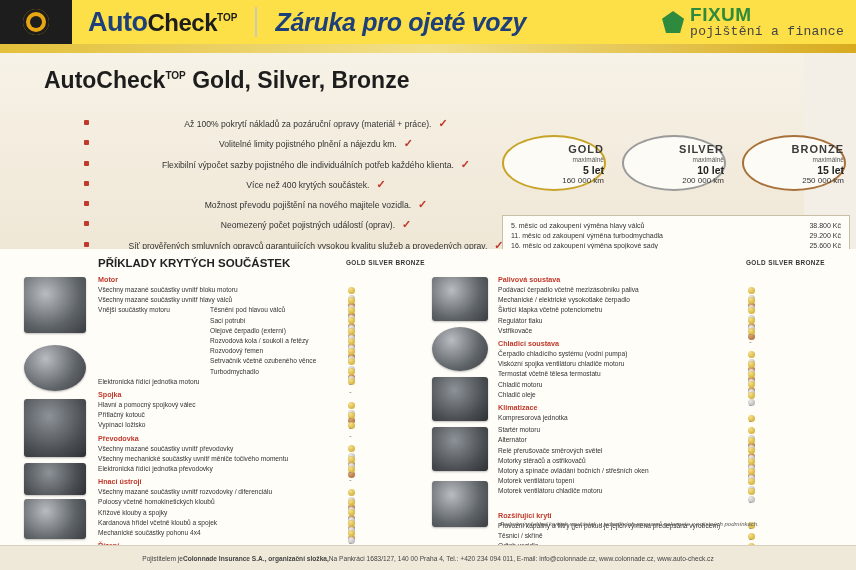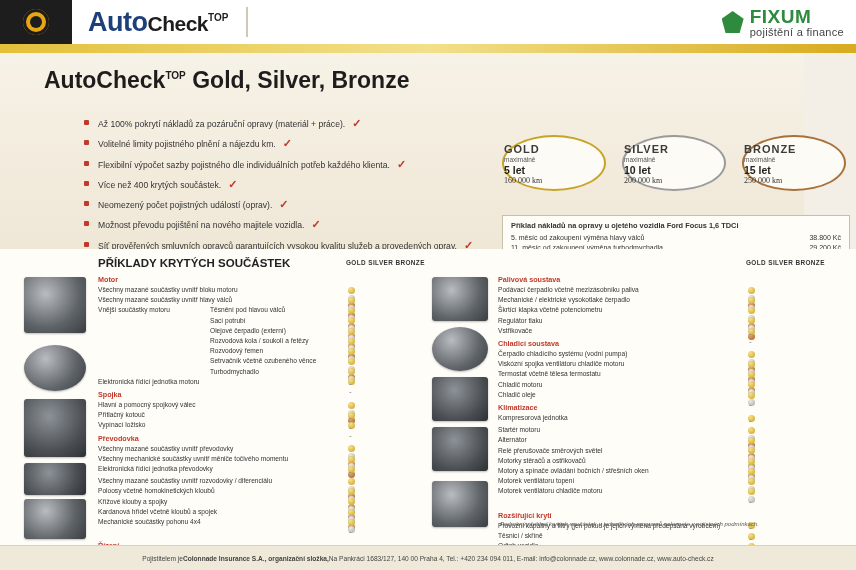--- a/index.html
+++ b/index.html
@@ -7,98 +7,98 @@
     width:856px;height:570px;
     font-family:"Liberation Sans",sans-serif;
     background:#f3efe6;
     color:#2b2b2b;
     overflow:hidden;
     position:relative;
   }
   
   .topbar{
     position:absolute;left:0;top:0;width:856px;height:44px;
-    background:#ffffff;
+    background:#fde047;
     border-bottom:3px solid #c9a227;
     display:flex;align-items:center;
   }
   .logo-badge{
     width:72px;height:44px;background:#1d1d1d;
     display:flex;align-items:center;justify-content:center;
   }
   .logo-badge .gear{
     width:26px;height:26px;border-radius:50%;
     background:#e8a712;position:relative;
     box-shadow:0 0 0 3px #1d1d1d inset;
   }
   .logo-badge .gear:after{
     content:"";position:absolute;left:7px;top:7px;width:12px;height:12px;
     border-radius:50%;background:#1d1d1d;
   }
   .brandwrap{padding-left:16px;display:flex;align-items:baseline;}
   .brand-auto{font-size:27px;font-weight:bold;color:#1d3f7a;letter-spacing:-.5px;}
-  .brand-check{font-size:21px;font-weight:bold;color:#1d1d1d;letter-spacing:-.5px;text-align:center;}
+  .brand-check{font-size:24px;font-weight:bold;color:#1d1d1d;letter-spacing:-.5px;text-align:center;}
   .brand-top{font-size:10px;font-weight:bold;color:#1d1d1d;position:relative;top:-10px;}
   .divider-v{
     width:2px;height:30px;background:#cfc9ba;margin:0 18px;
   }
   .headline{
     font-size:25px;font-weight:bold;font-style:italic;color:#1d3f7a;
     letter-spacing:-.3px;
   }
   .fixum{
     margin-left:auto;margin-right:12px;text-align:left;
     display:flex;align-items:center;
   }
   .fixum .fx-mark{
     width:22px;height:22px;background:#2e8b3d;margin-right:6px;
     clip-path:polygon(50% 0,100% 35%,82% 100%,18% 100%,0 35%);
   }
   .fixum .fx-txt1{font-size:19px;font-weight:bold;color:#2e8b3d;letter-spacing:.5px;line-height:1;}
-  .fixum .fx-txt2{font-size:11px;color:#444;letter-spacing:.3px;}
+  .fixum .fx-txt2{font-size:13px;color:#444;letter-spacing:.3px;font-family:Liberation Mono, monospace;}
 
   
   .goldstrip{position:absolute;top:44px;left:0;width:856px;height:9px;
     background:linear-gradient(90deg,#e3c03a,#f2e08a,#d8ab1f);}
 
   
   .upper{
     position:absolute;top:53px;left:0;width:804px;height:196px;
     background:linear-gradient(180deg,#f7f2e7 0%,#efe7d6 100%);
   }
   .title{
     position:absolute;left:44px;top:14px;
     font-size:23px;font-weight:bold;color:#1d1d1d;
   }
   .title .sup{font-size:10px;vertical-align:super;}
   .bullets{
     position:absolute;left:44px;top:48px;width:450px;
   }
   .bullets li{
     list-style:none;position:relative;
-    font-size:8.6px;color:#333;margin-bottom:7.3px;padding-left:14px;
+    font-size:8.6px;color:#333;margin-bottom:7.3px;padding-left:14px;text-align:center;
   }
   .bullets li:before{
     content:"";position:absolute;left:0;top:3px;width:5px;height:5px;
     background:#c0392b;border-radius:1px;
   }
   .bullets li .chk{
     color:#c0392b;font-weight:bold;margin-left:7px;font-size:11px;
   }
 
   
   .oval{
     position:absolute;width:104px;height:56px;border-radius:50%;
     background:#fdfbf5;border:2px solid #b9a86a;
-    text-align:left;padding-top:6px;box-sizing:border-box;
+    text-align:right;padding-top:6px;box-sizing:border-box;
   }
   .oval .ol-name{font-size:11px;font-weight:bold;letter-spacing:1px;color:#3b3b3b;}
   .oval .ol-sub{font-size:6.5px;color:#555;margin-top:1px;}
   .oval .ol-y{font-size:10.5px;font-weight:bold;color:#222;margin-top:1px;}
-  .oval .ol-km{font-size:8px;color:#333;font-family:Liberation Serif, serif;}
+  .oval .ol-km{font-size:8px;color:#333;}
   #oval-gold{left:502px;top:82px;border-color:#c7a327;}
   #oval-silver{left:622px;top:82px;border-color:#9a9a9a;}
   #oval-bronze{left:742px;top:82px;border-color:#a9713a;}
 
   
   .examplebox{
     position:absolute;left:502px;top:162px;width:348px;
     border:1px solid #c9bfa4;background:#fffdf7;
     padding:5px 8px;box-sizing:border-box;
   }
@@ -167,42 +167,43 @@
 <div class="topbar">
   <div class="logo-badge">
     <div class="gear"></div>
   </div>
   <div class="brandwrap">
     <span class="brand-auto">Auto</span>
     <span class="brand-check">Check</span>
     <span class="brand-top">TOP</span>
   </div>
   <div class="divider-v"></div>
+  <div class="headline">Záruka pro ojeté vozy</div>
   <div class="fixum">
     <div class="fx-mark"></div>
     <div>
       <div class="fx-txt1">FIXUM</div>
       <div class="fx-txt2">pojištění a finance</div>
     </div>
   </div>
 </div>
 <div class="goldstrip"></div>
 
 <div class="upper">
   <div class="title">
     <span>AutoCheck</span><span class="sup">TOP</span><span> Gold, Silver, Bronze</span>
   </div>
 
   <ul class="bullets" id="bullet-list">
       <li><span>Až 100% pokrytí nákladů za pozáruční opravy (materiál + práce).</span><span class="chk">✓</span></li>
       <li><span>Volitelné limity pojistného plnění a nájezdu km.</span><span class="chk">✓</span></li>
       <li><span>Flexibilní výpočet sazby pojistného dle individuálních potřeb každého klienta.</span><span class="chk">✓</span></li>
       <li><span>Více než 400 krytých součástek.</span><span class="chk">✓</span></li>
+      <li><span>Možnost převodu pojištění na nového majitele vozidla.</span><span class="chk">✓</span></li>
       <li><span>Neomezený počet pojistných událostí (oprav).</span><span class="chk">✓</span></li>
-      <li><span>Možnost převodu pojištění na nového majitele vozidla.</span><span class="chk">✓</span></li>
       <li><span>Síť prověřených smluvních opravců garantujících vysokou kvalitu služeb a provedených oprav.</span><span class="chk">✓</span></li>
       <li><span>Lze sjednat až na 36 měsíců.</span><span class="chk">✓</span></li>
       <li><span>3 varianty pojistných programů, které poskytují různou šíři pojistného krytí dle stáří vozidla a počtu najetých kilometrů ke dni uzavření pojistné smlouvy.</span><span class="chk">✓</span></li>
     </ul>
 
   <div class="oval" id="oval-gold">
     <div class="ol-name">GOLD</div>
     <div class="ol-sub">maximálně</div>
     <div class="ol-y">5 let</div>
     <div class="ol-km">160 000 km</div>
@@ -214,21 +215,20 @@
     <div class="ol-km">200 000 km</div>
   </div>
   <div class="oval" id="oval-bronze">
     <div class="ol-name">BRONZE</div>
     <div class="ol-sub">maximálně</div>
     <div class="ol-y">15 let</div>
     <div class="ol-km">250 000 km</div>
   </div>
 
   <div class="examplebox">
-    <div class="ex-title">Příklad nákladů na opravy u ojetého vozidla Ford Focus 1,6 TDCi</div>
     <div id="example-rows">
         <div class="ex-row">
           <div class="ex-l">5. měsíc od zakoupení výměna hlavy válců</div>
           <div class="ex-r">38.800 Kč</div>
         </div>
         <div class="ex-row">
           <div class="ex-l">11. měsíc od zakoupení výměna turbodmychadla</div>
           <div class="ex-r">29.200 Kč</div>
         </div>
         <div class="ex-row">
@@ -335,20 +335,21 @@
         <div class="row">
           <span class="r-label">Všechny mechanické součástky uvnitř měniče točivého momentu</span>
           <span class="dots" style="left:250px"><span class="dot d-gold"></span><span class="dot d-silver"></span><span class="dot d-bronze"></span></span>
         </div>
         <div class="row">
           <span class="r-label">Elektronická řídící jednotka převodovky</span>
           <span class="dots" style="left:250px"><span class="dot d-gold"></span><span class="d-none"></span><span class="d-none"></span></span>
         </div>
       </div>
       <div class="grp" style="left: 98px; top: 228.2px; width: 260px;">
+        <div class="g-name">Hnací ústrojí</div>
         <div class="row">
           <span class="r-label">Všechny mazané součástky uvnitř rozvodovky / diferenciálu</span>
           <span class="dots" style="left:250px"><span class="dot d-gold"></span><span class="dot d-silver"></span><span class="dot d-bronze"></span></span>
         </div>
         <div class="row">
           <span class="r-label">Poloosy včetně homokinetických kloubů</span>
           <span class="dots" style="left:250px"><span class="dot d-gold"></span><span class="dot d-silver"></span><span class="dot d-bronze"></span></span>
         </div>
         <div class="row">
           <span class="r-label">Křížové klouby a spojky</span>

